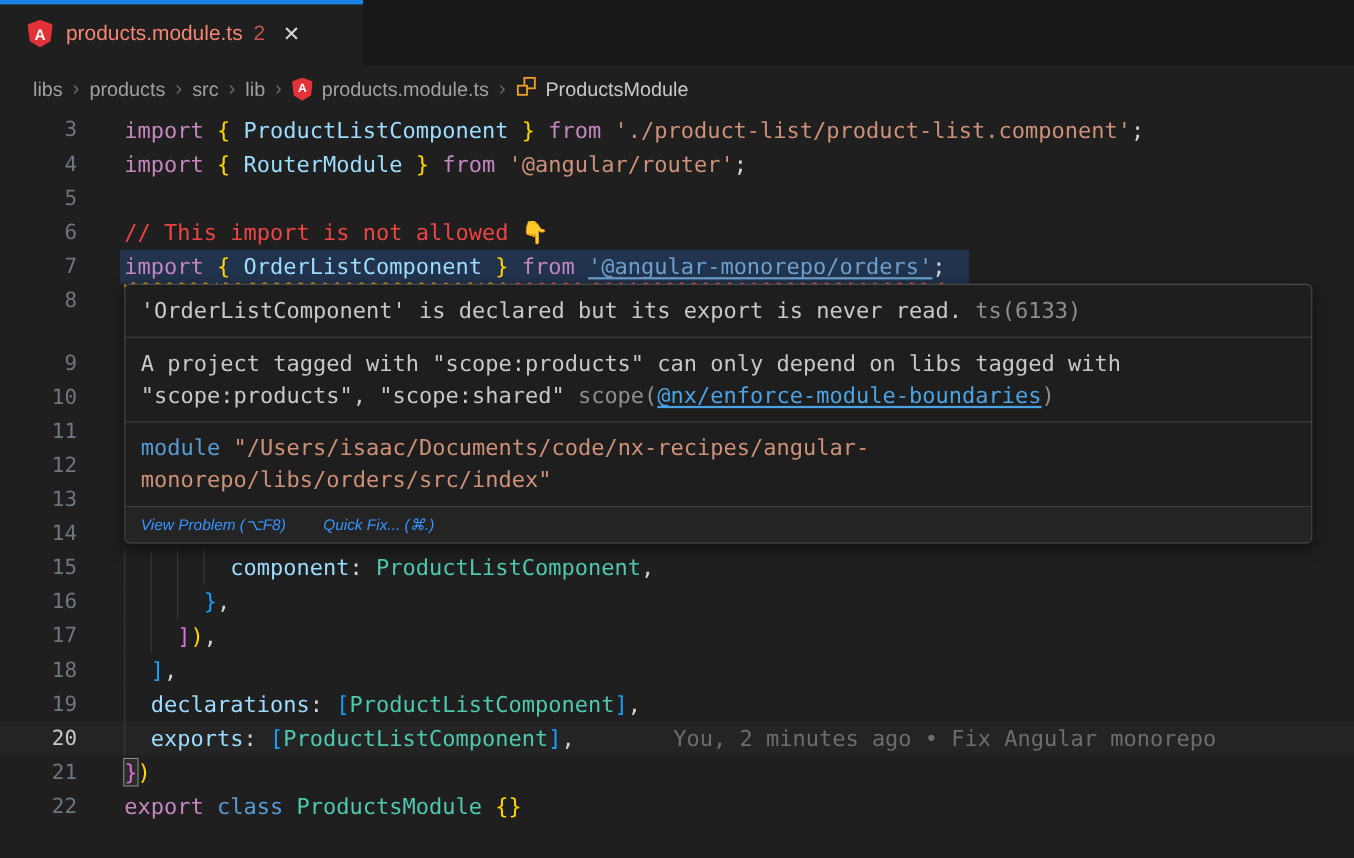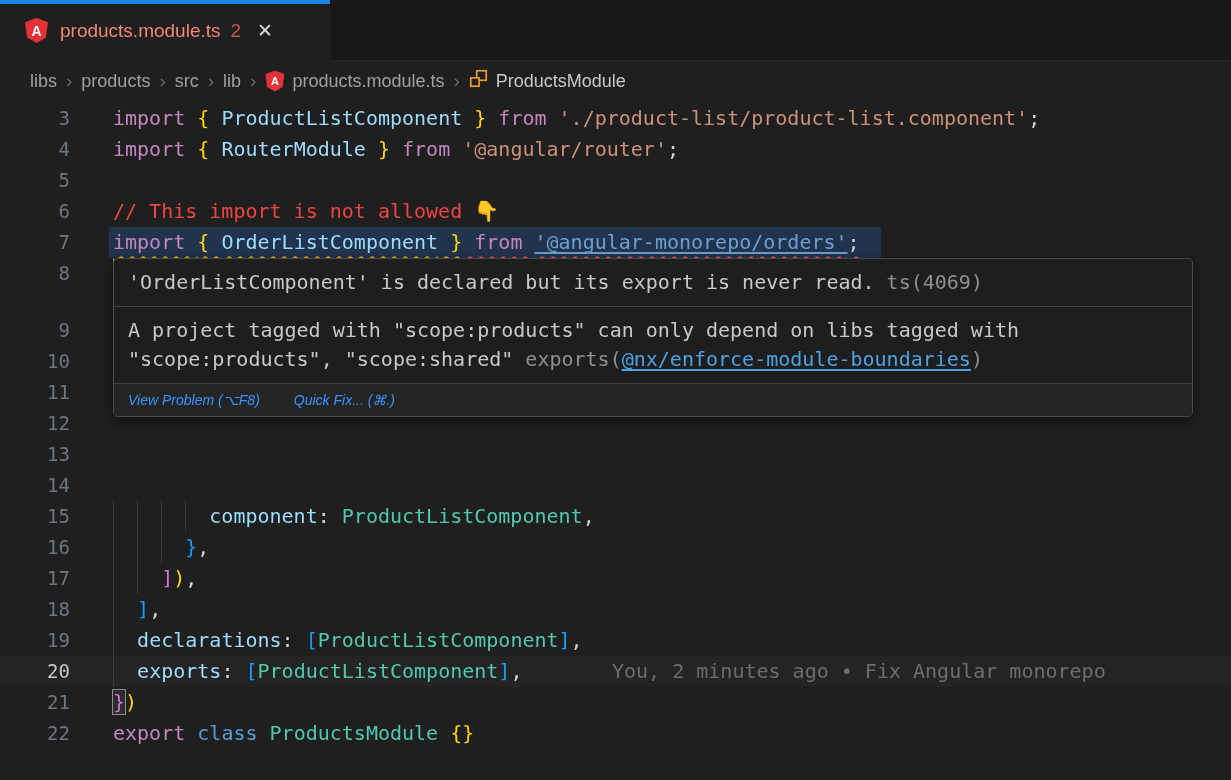--- a/index.html
+++ b/index.html
@@ -192,22 +192,25 @@
     <svg width="19" height="19" viewBox="0 0 16 16">
       <rect x="6.5" y="1.5" width="8" height="8" fill="none" stroke="#ee9d28" stroke-width="1.4"></rect>
       <rect x="1.5" y="7.5" width="7" height="7" fill="#1f1f1f" stroke="#ee9d28" stroke-width="1.4"></rect>
     </svg>
   </span>
   <span class="bc-item bc-last">ProductsModule</span>
 </div>
 
 <div class="hover">
   <div class="hsec">
-    <span>'OrderListComponent' is declared but its export is never read.</span><span class="dim"> ts(4069)</span>
+    <span>'OrderListComponent' is declared but its export is never read.</span><span class="dim"> ts(6133)</span>
   </div>
   <div class="hsec">
-    <span>A project tagged with "scope:products" can only depend on libs tagged with "scope:products", "scope:shared"</span><span class="dim"> exports(</span><span class="hlink">@nx/enforce-module-boundaries</span><span class="dim">)</span>
+    <span>A project tagged with "scope:products" can only depend on libs tagged with "scope:products", "scope:shared"</span><span class="dim"> scope(</span><span class="hlink">@nx/enforce-module-boundaries</span><span class="dim">)</span>
+  </div>
+  <div class="hsec">
+    <span class="kwblue">module</span><span class="pstr"> "/Users/isaac/Documents/code/nx-recipes/angular-monorepo/libs/orders/src/index"</span>
   </div>
   <div class="hactions">
     <span class="haction">View Problem (⌥F8)</span>
     <span class="haction">Quick Fix... (⌘.)</span>
   </div>
 </div>
 
 </body></html>

